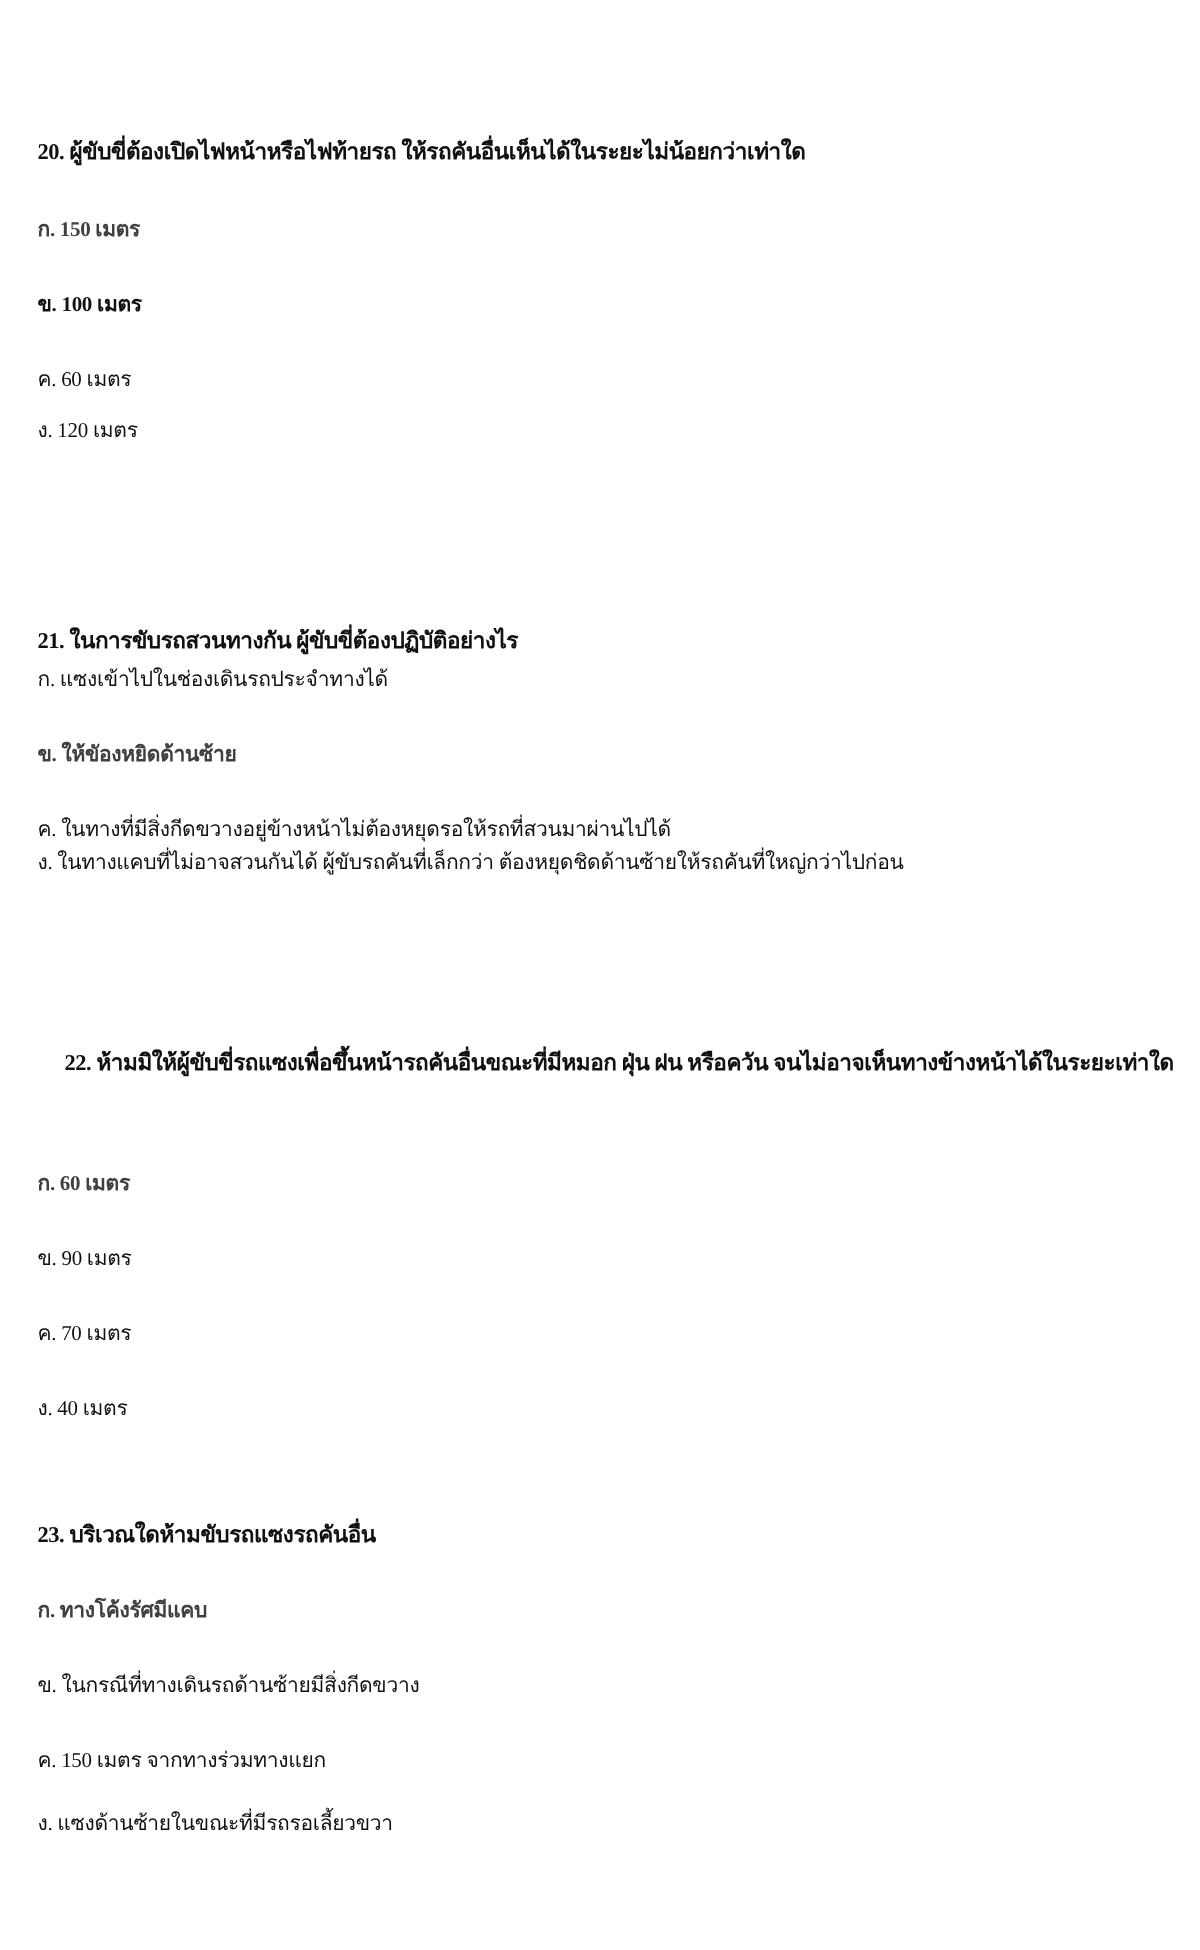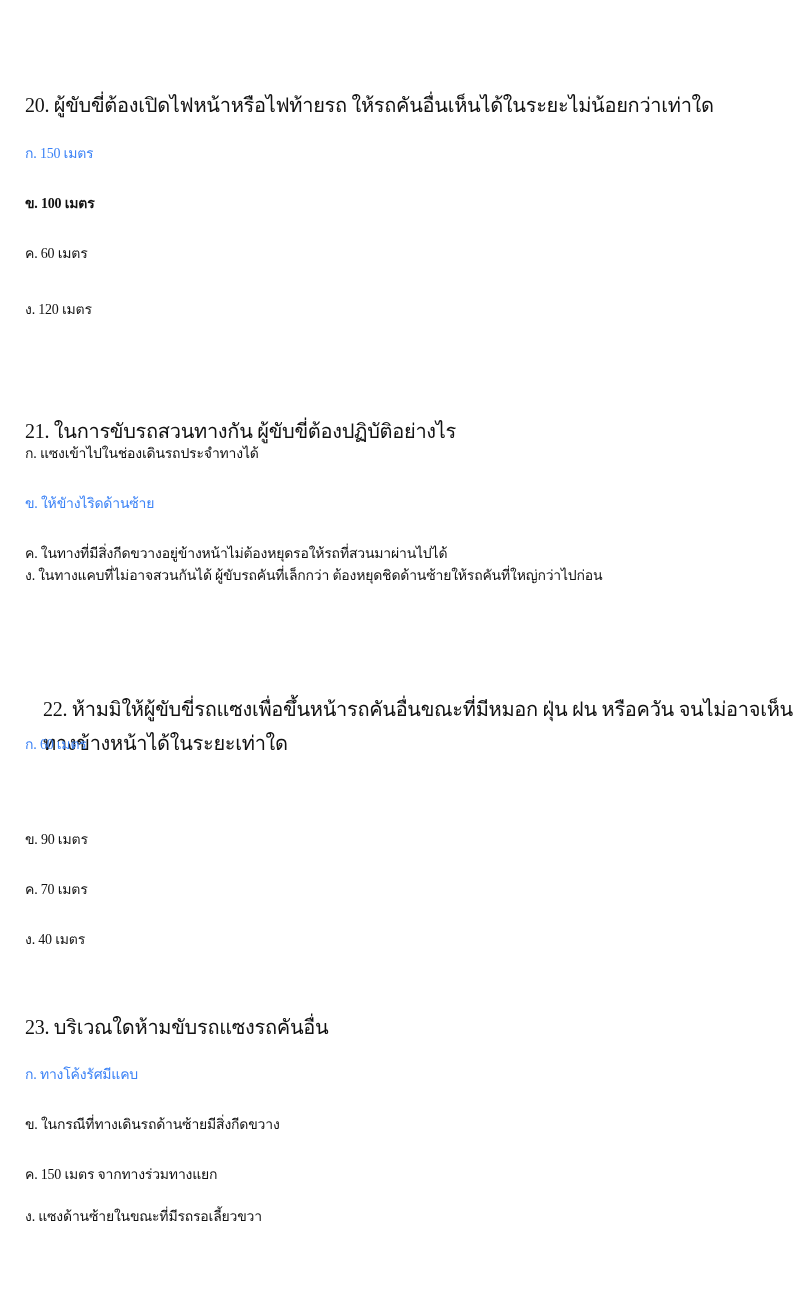--- a/index.html
+++ b/index.html
@@ -15,65 +15,65 @@
       font-family: "Liberation Serif", "DejaVu Serif", serif;
       color: #111111;
     }
     .line {
       position: absolute;
       left: 25px;
       white-space: nowrap;
       line-height: 1;
     }
     .q {
-      font-weight: normal;
-      font-size: 20px;
+      font-weight: bold;
+      font-size: 15px;
       letter-spacing: -0.3px;
     }
     .opt {
       font-size: 14px;
       letter-spacing: -0.2px;
     }
     .correct {
-      color: #3b82f6;
-      font-weight: normal;
+      color: #404040;
+      font-weight: bold;
     }
     .wrap {
       white-space: normal;
       width: 755px;
       line-height: 34px;
       margin-left: 18px;
     }
   </style>
 </head>
 <body>
 
 <div class="line q" style="top:95px;">
   <span>20.</span>
   <span>ผู้ขับขี่ต้องเปิดไฟหน้าหรือไฟท้ายรถ ให้รถคันอื่นเห็นได้ในระยะไม่น้อยกว่าเท่าใด</span>
 </div>
 <div class="line opt correct" style="top:147px;">ก. 150 เมตร</div>
 <div class="line opt" style="top:197px;font-weight:bold;">ข. 100 เมตร</div>
 <div class="line opt" style="top:247px;">ค. 60 เมตร</div>
-<div class="line opt" style="top:303px;font-family:Liberation Serif, serif;">ง. 120 เมตร</div>
+<div class="line opt" style="top:281px;font-family:Liberation Serif, serif;">ง. 120 เมตร</div>
 
 <div class="line q" style="top:397px;margin-top:24px;">
   <span>21.</span>
   <span>ในการขับรถสวนทางกัน ผู้ขับขี่ต้องปฏิบัติอย่างไร</span>
 </div>
 <div class="line opt" style="top:447px;">ก. แซงเข้าไปในช่องเดินรถประจำทางได้</div>
-<div class="line opt correct" style="top:497px;">ข. ให้ขัางไริดด้านซ้าย</div>
+<div class="line opt correct" style="top:497px;">ข. ให้ขัองหยิดด้านซ้าย</div>
 <div class="line opt" style="top:547px;">ค. ในทางที่มีสิ่งกีดขวางอยู่ข้างหน้าไม่ต้องหยุดรอให้รถที่สวนมาผ่านไปได้</div>
 <div class="line opt" style="top:569px;">ง. ในทางแคบที่ไม่อาจสวนกันได้ ผู้ขับรถคันที่เล็กกว่า ต้องหยุดชิดด้านซ้ายให้รถคันที่ใหญ่กว่าไปก่อน</div>
 
 <div class="line q wrap" style="top:692px;">
   <span>22.</span>
   <span>ห้ามมิให้ผู้ขับขี่รถแซงเพื่อขึ้นหน้ารถคันอื่นขณะที่มีหมอก ฝุ่น ฝน หรือควัน จนไม่อาจเห็นทางข้างหน้าได้ในระยะเท่าใด</span>
 </div>
-<div class="line opt correct" style="top:738px;">ก. 60 เมตร</div>
+<div class="line opt correct" style="top:783px;">ก. 60 เมตร</div>
 <div class="line opt" style="top:833px;">ข. 90 เมตร</div>
 <div class="line opt" style="top:883px;">ค. 70 เมตร</div>
 <div class="line opt" style="top:933px;">ง. 40 เมตร</div>
 
 <div class="line q" style="top:1017px;">
   <span>23.</span>
   <span>บริเวณใดห้ามขับรถแซงรถคันอื่น</span>
 </div>
 <div class="line opt correct" style="top:1068px;">ก. ทางโค้งรัศมีแคบ</div>
 <div class="line opt" style="top:1118px;">ข. ในกรณีที่ทางเดินรถด้านซ้ายมีสิ่งกีดขวาง</div>

